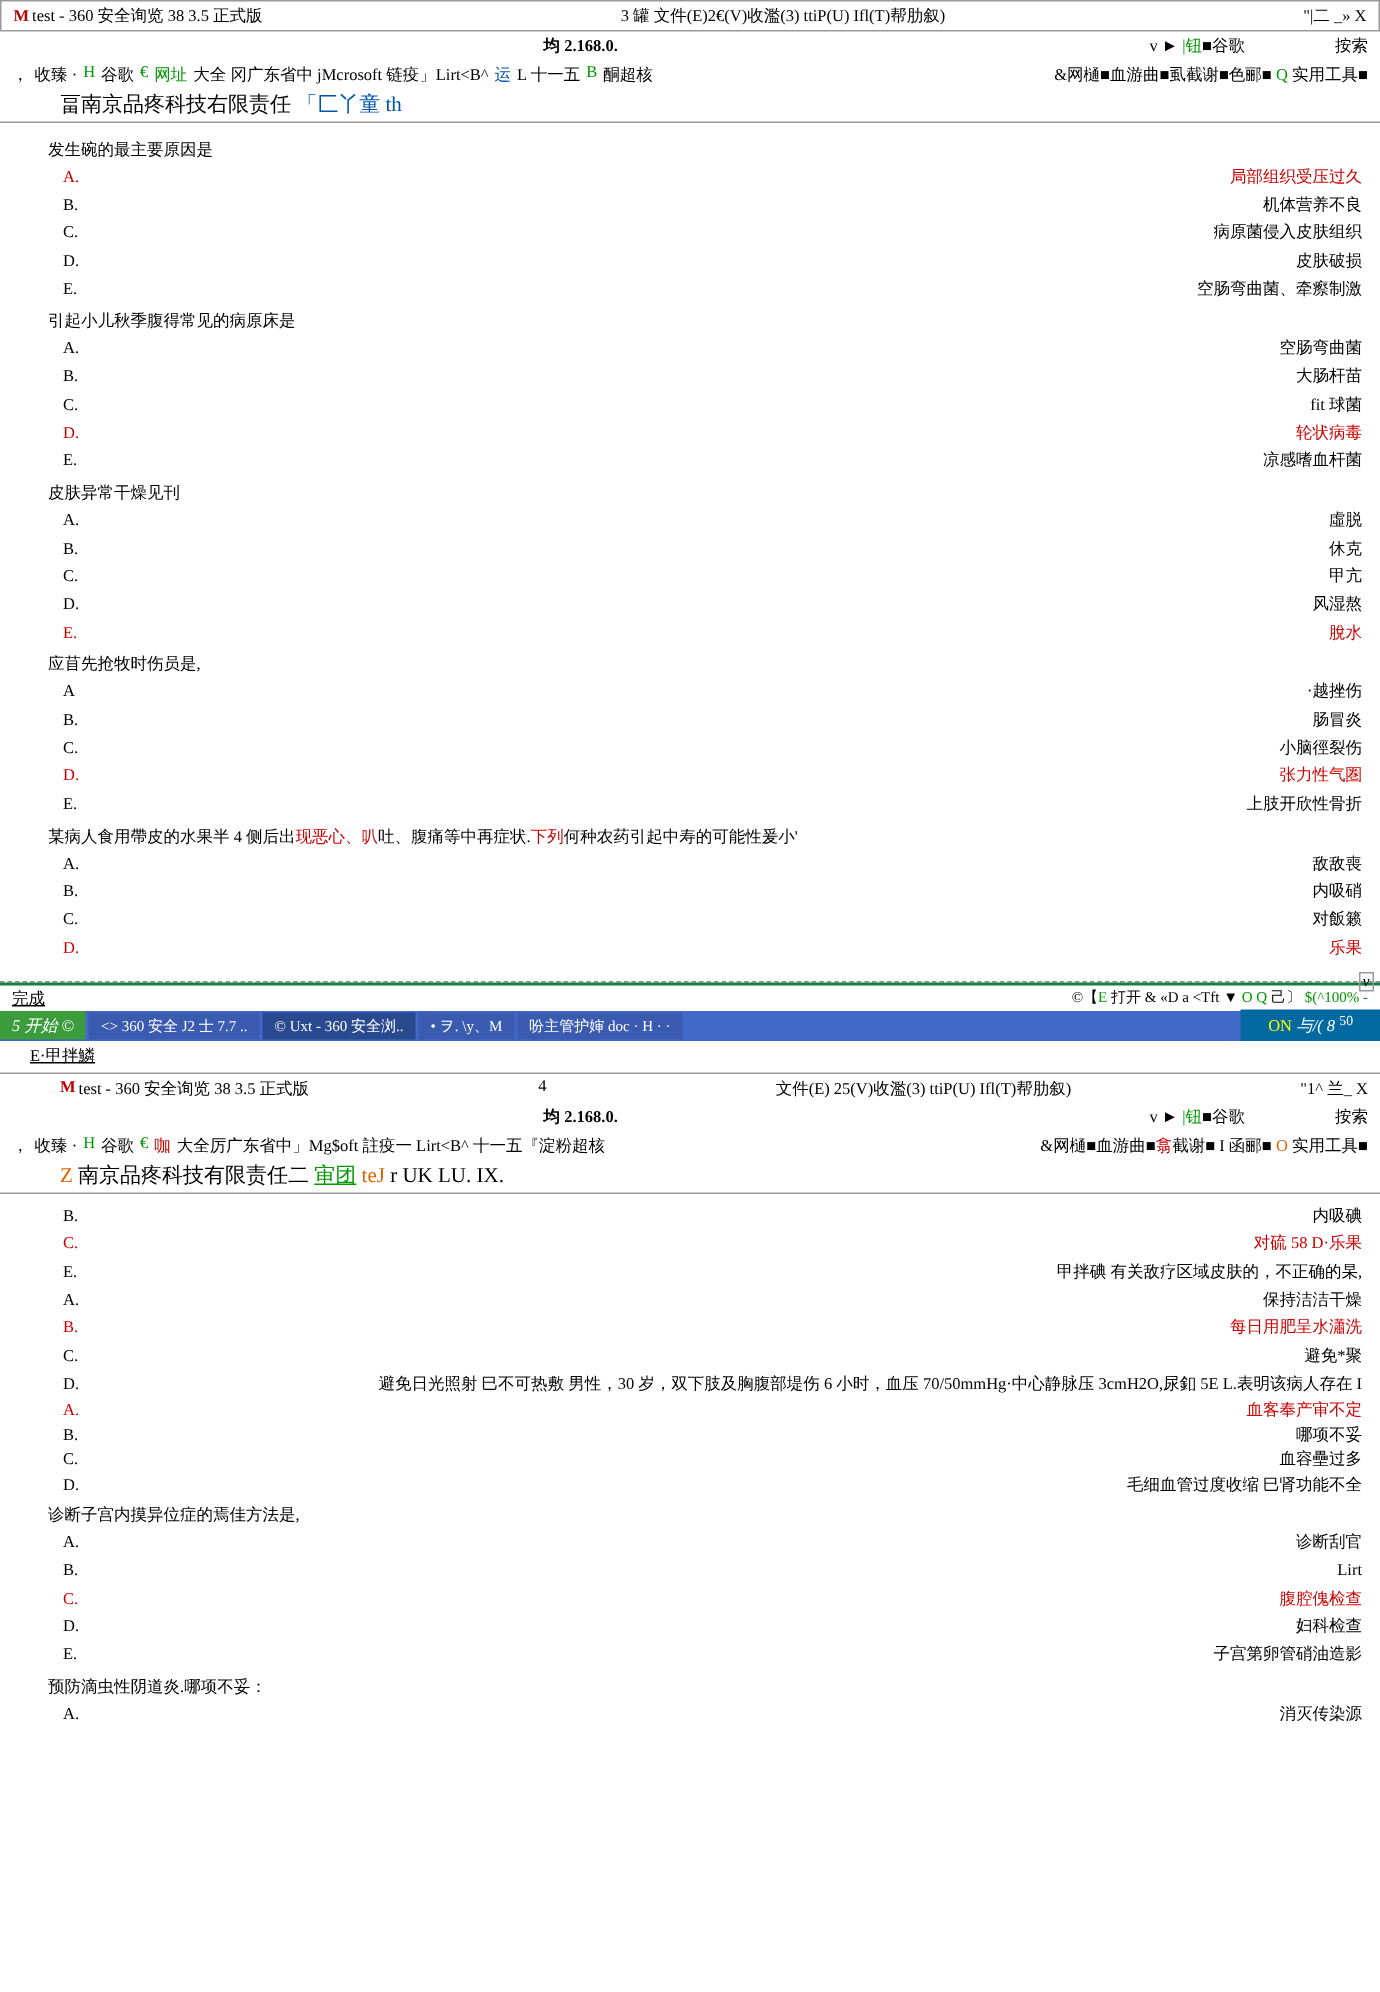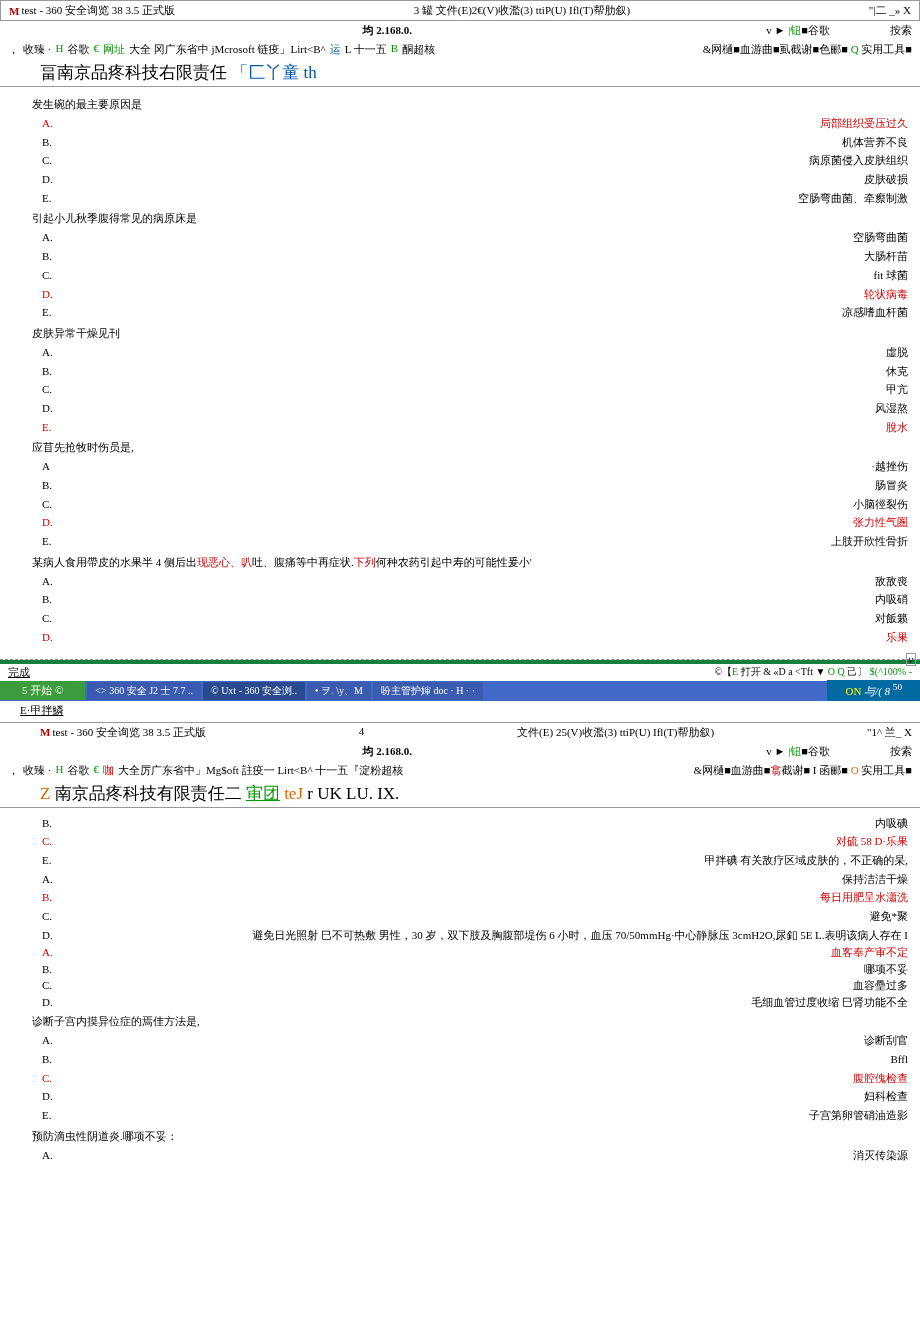--- a/index.html
+++ b/index.html
@@ -10,35 +10,35 @@
     .title-left { display: flex; align-items: center; gap: 2px; }
     .m-icon { color: #b00; font-weight: bold; }
     .address-row { display: flex; justify-content: space-between; padding: 2px 8px; font-size: 11px; }
     .addr-center { flex: 1; text-align: center; font-weight: bold; }
     .bookmark-row { display: flex; justify-content: space-between; padding: 2px 8px; font-size: 11px; }
     .bk-left { display: flex; gap: 4px; flex-wrap: wrap; }
     .green-link { color: #090; }
     .blue-link { color: #05a; }
     .red-txt { color: #c00; }
     .orange-txt { color: #d60; }
-    .subtitle-row { padding: 2px 40px; font-size: 17px; color: #000; }
+    .subtitle-row { padding: 2px 40px; font-size: 14px; color: #000; }
     
     .content { padding: 6px 12px 6px 32px; }
     .question { margin-top: 4px; margin-bottom: 2px; font-size: 11px; }
     .option { margin-left: 10px; font-size: 11px; line-height: 1.7; display: flex; }
     .opt-letter { width: 24px; flex-shrink: 0; }
     .opt-text { flex: 1; text-align: right; }
     
     .divider-line { border-top: 1px dashed #88a; margin-top: 6px; }
-    .status-bar { display: flex; justify-content: space-between; padding: 1px 8px; font-size: 11px; border-top: 4px solid #15803d; }
+    .status-bar { display: flex; justify-content: space-between; padding: 1px 8px; font-size: 11px; border-top: 2px solid #15803d; }
     .status-left { text-decoration: underline; }
     .status-right { font-size: 10px; }
     
     .taskbar { display: flex; background: #4169c8; color: #fff; font-size: 11px; height: 20px; align-items: center; }
-    .start-btn { background: #3a9c3a; padding: 2px 22px; color: #fff; }
+    .start-btn { background: #3a9c3a; padding: 2px 8px; font-style: italic; color: #fff; }
     .task-item { padding: 2px 8px; margin-left: 2px; background: #3a5bb0; font-size: 10px; }
     .task-item.active { background: #2a4a90; }
     .tray { margin-left: auto; padding: 2px 18px; background: #0369a1; }
     .tray-on { color: #ff0; }
     
     .second-window { margin-top: 2px; }
     .option-tight { margin-left: 10px; font-size: 11px; line-height: 1.5; display: flex; }
     .small-scroll { position: absolute; right: 4px; font-size: 10px; border: 1px solid #999; padding: 0 2px; font-style: italic; }
     .rel { position: relative; }
   </style>
@@ -312,21 +312,21 @@
     <span class="opt-letter ">D.</span>
     <span class="opt-text ">毛细血管过度收缩 巳肾功能不全</span>
   </div>
       <div class="question">诊断子宫内摸异位症的焉佳方法是,</div>
       <div class="option">
     <span class="opt-letter ">A.</span>
     <span class="opt-text ">诊断刮官</span>
   </div>
       <div class="option">
     <span class="opt-letter ">B.</span>
-    <span class="opt-text ">Bffl</span>
+    <span class="opt-text ">Lirt</span>
   </div>
       <div class="option">
     <span class="opt-letter red-txt">C.</span>
     <span class="opt-text red-txt">腹腔傀检查</span>
   </div>
       <div class="option">
     <span class="opt-letter ">D.</span>
     <span class="opt-text ">妇科检查</span>
   </div>
       <div class="option">

